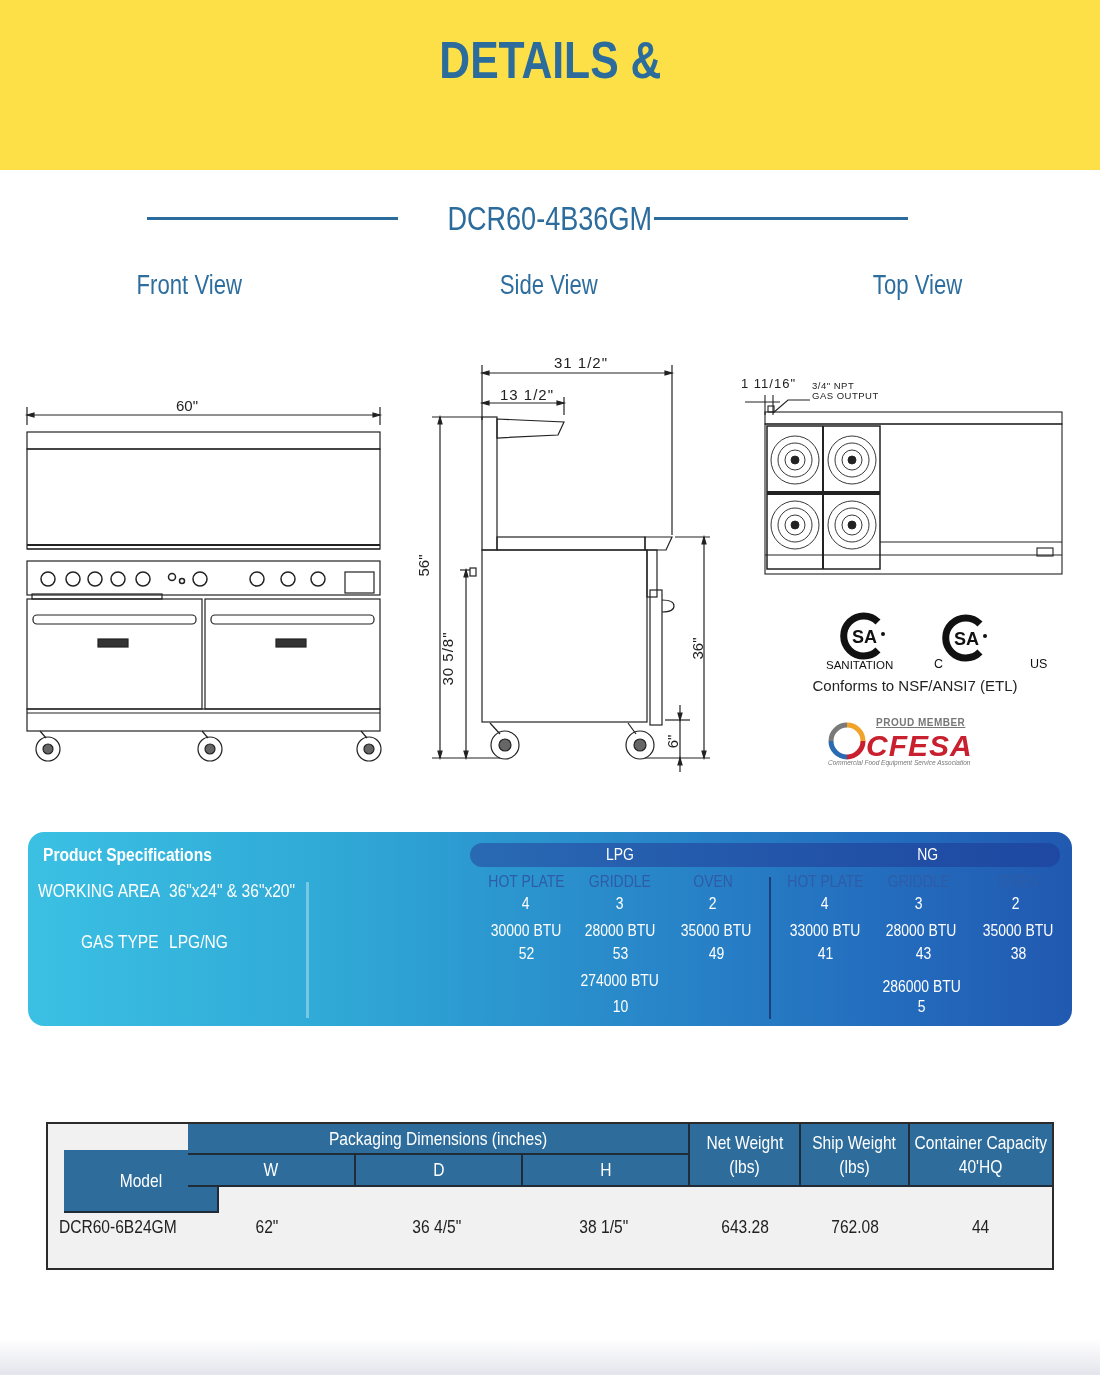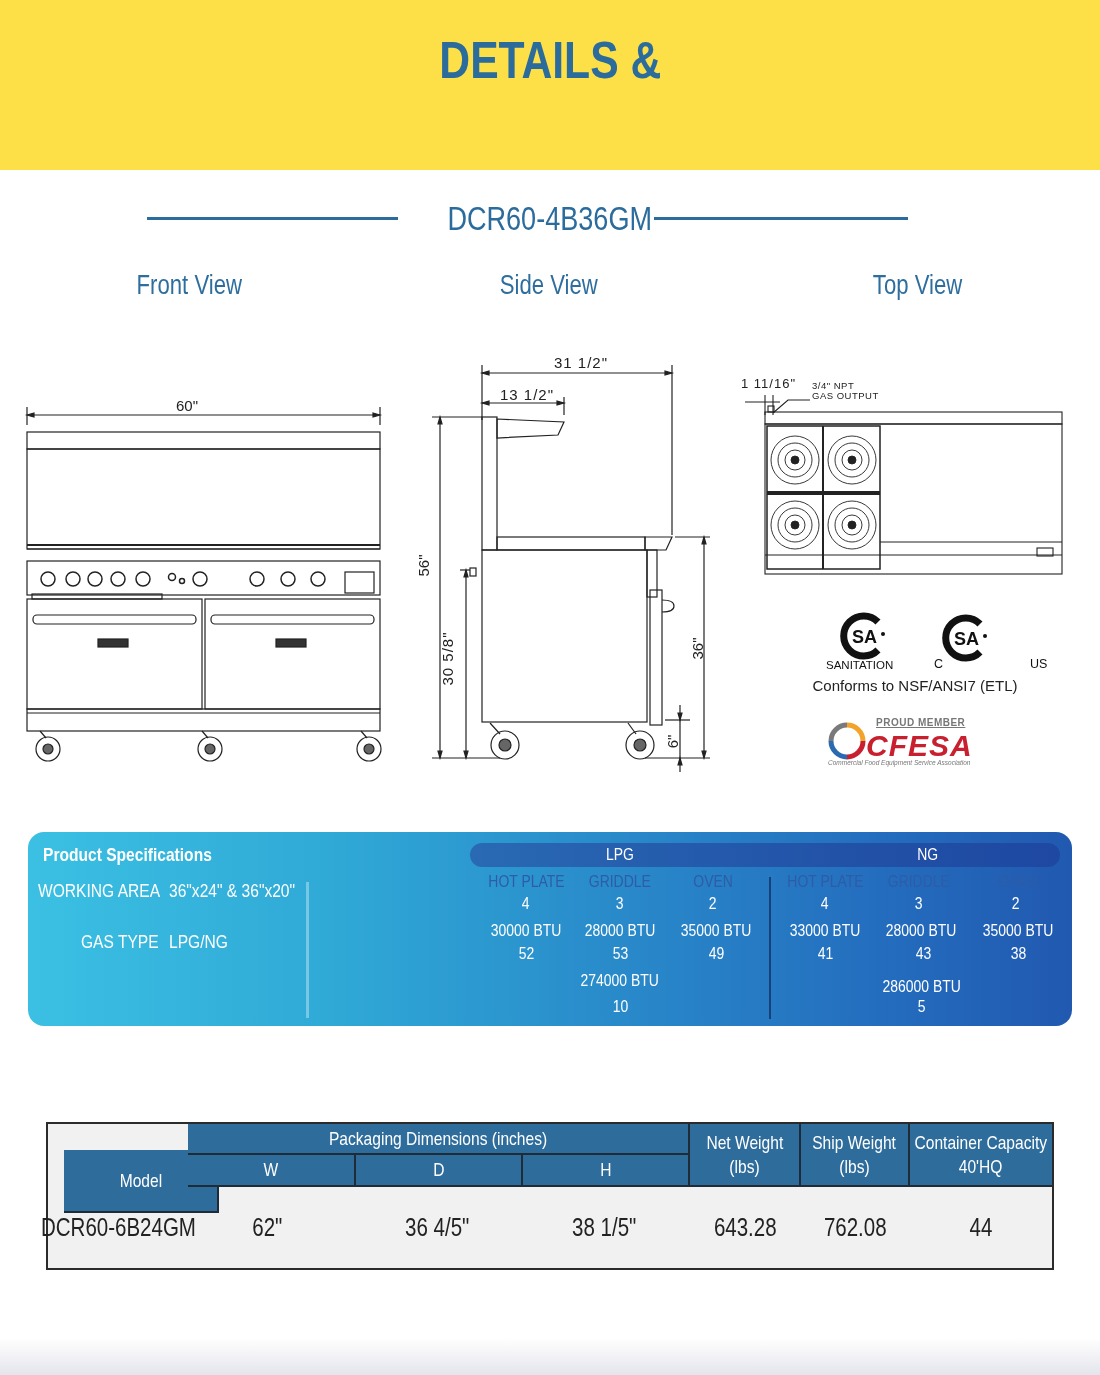--- a/index.html
+++ b/index.html
@@ -40,21 +40,21 @@
     background: linear-gradient(90deg, rgba(40,90,170,0.75), rgba(30,70,160,0.9)); }
   .fuel-lbl { position: absolute; top: 13px; font-size: 17px; color: #fff; text-align: center; width: 120px; }
   .fuel-divider { position: absolute; left: 741px; top: 45px; width: 1.5px; height: 142px; background: rgba(20,40,90,0.7); }
   .col-head { position: absolute; top: 40px; font-size: 17px; color: #2e5ca6; text-align: center; width: 100px; }
   .val { position: absolute; font-size: 17px; color: #fff; text-align: center; width: 100px; }
   .row-lbl { position: absolute; right: 0; font-size: 17px; color: #fff; text-align: right; }
 
   
   .pack-table { position: absolute; left: 46px; top: 1122px; width: 1008px; height: 148px; border: 2.5px solid #2b2b2b; background: #f1f1f1; }
   .th { position: absolute; background: #2d6c9b; color: #fff; font-size: 19px; text-align: center; border-right: 2px solid #1f2b36; border-bottom: 2px solid #1f2b36; display: flex; align-items: center; justify-content: center; line-height: 24px; }
-  .td { position: absolute; top: 63px; height: 80px; font-size: 25px; color: #222; display: flex; align-items: center; justify-content: center; }
+  .td { position: absolute; top: 63px; height: 80px; font-size: 19px; color: #222; display: flex; align-items: center; justify-content: center; }
 
   .bottom-fade { position: absolute; left: 0; top: 1338px; width: 1100px; height: 37px; background: linear-gradient(180deg, #ffffff 0%, #e4e5ec 100%); }
 </style>
 </head>
 <body>
 
 <div class="hero">
   <div class="hero-l1"><span class="cond">DETAILS &amp;</span></div>
 </div>
 

